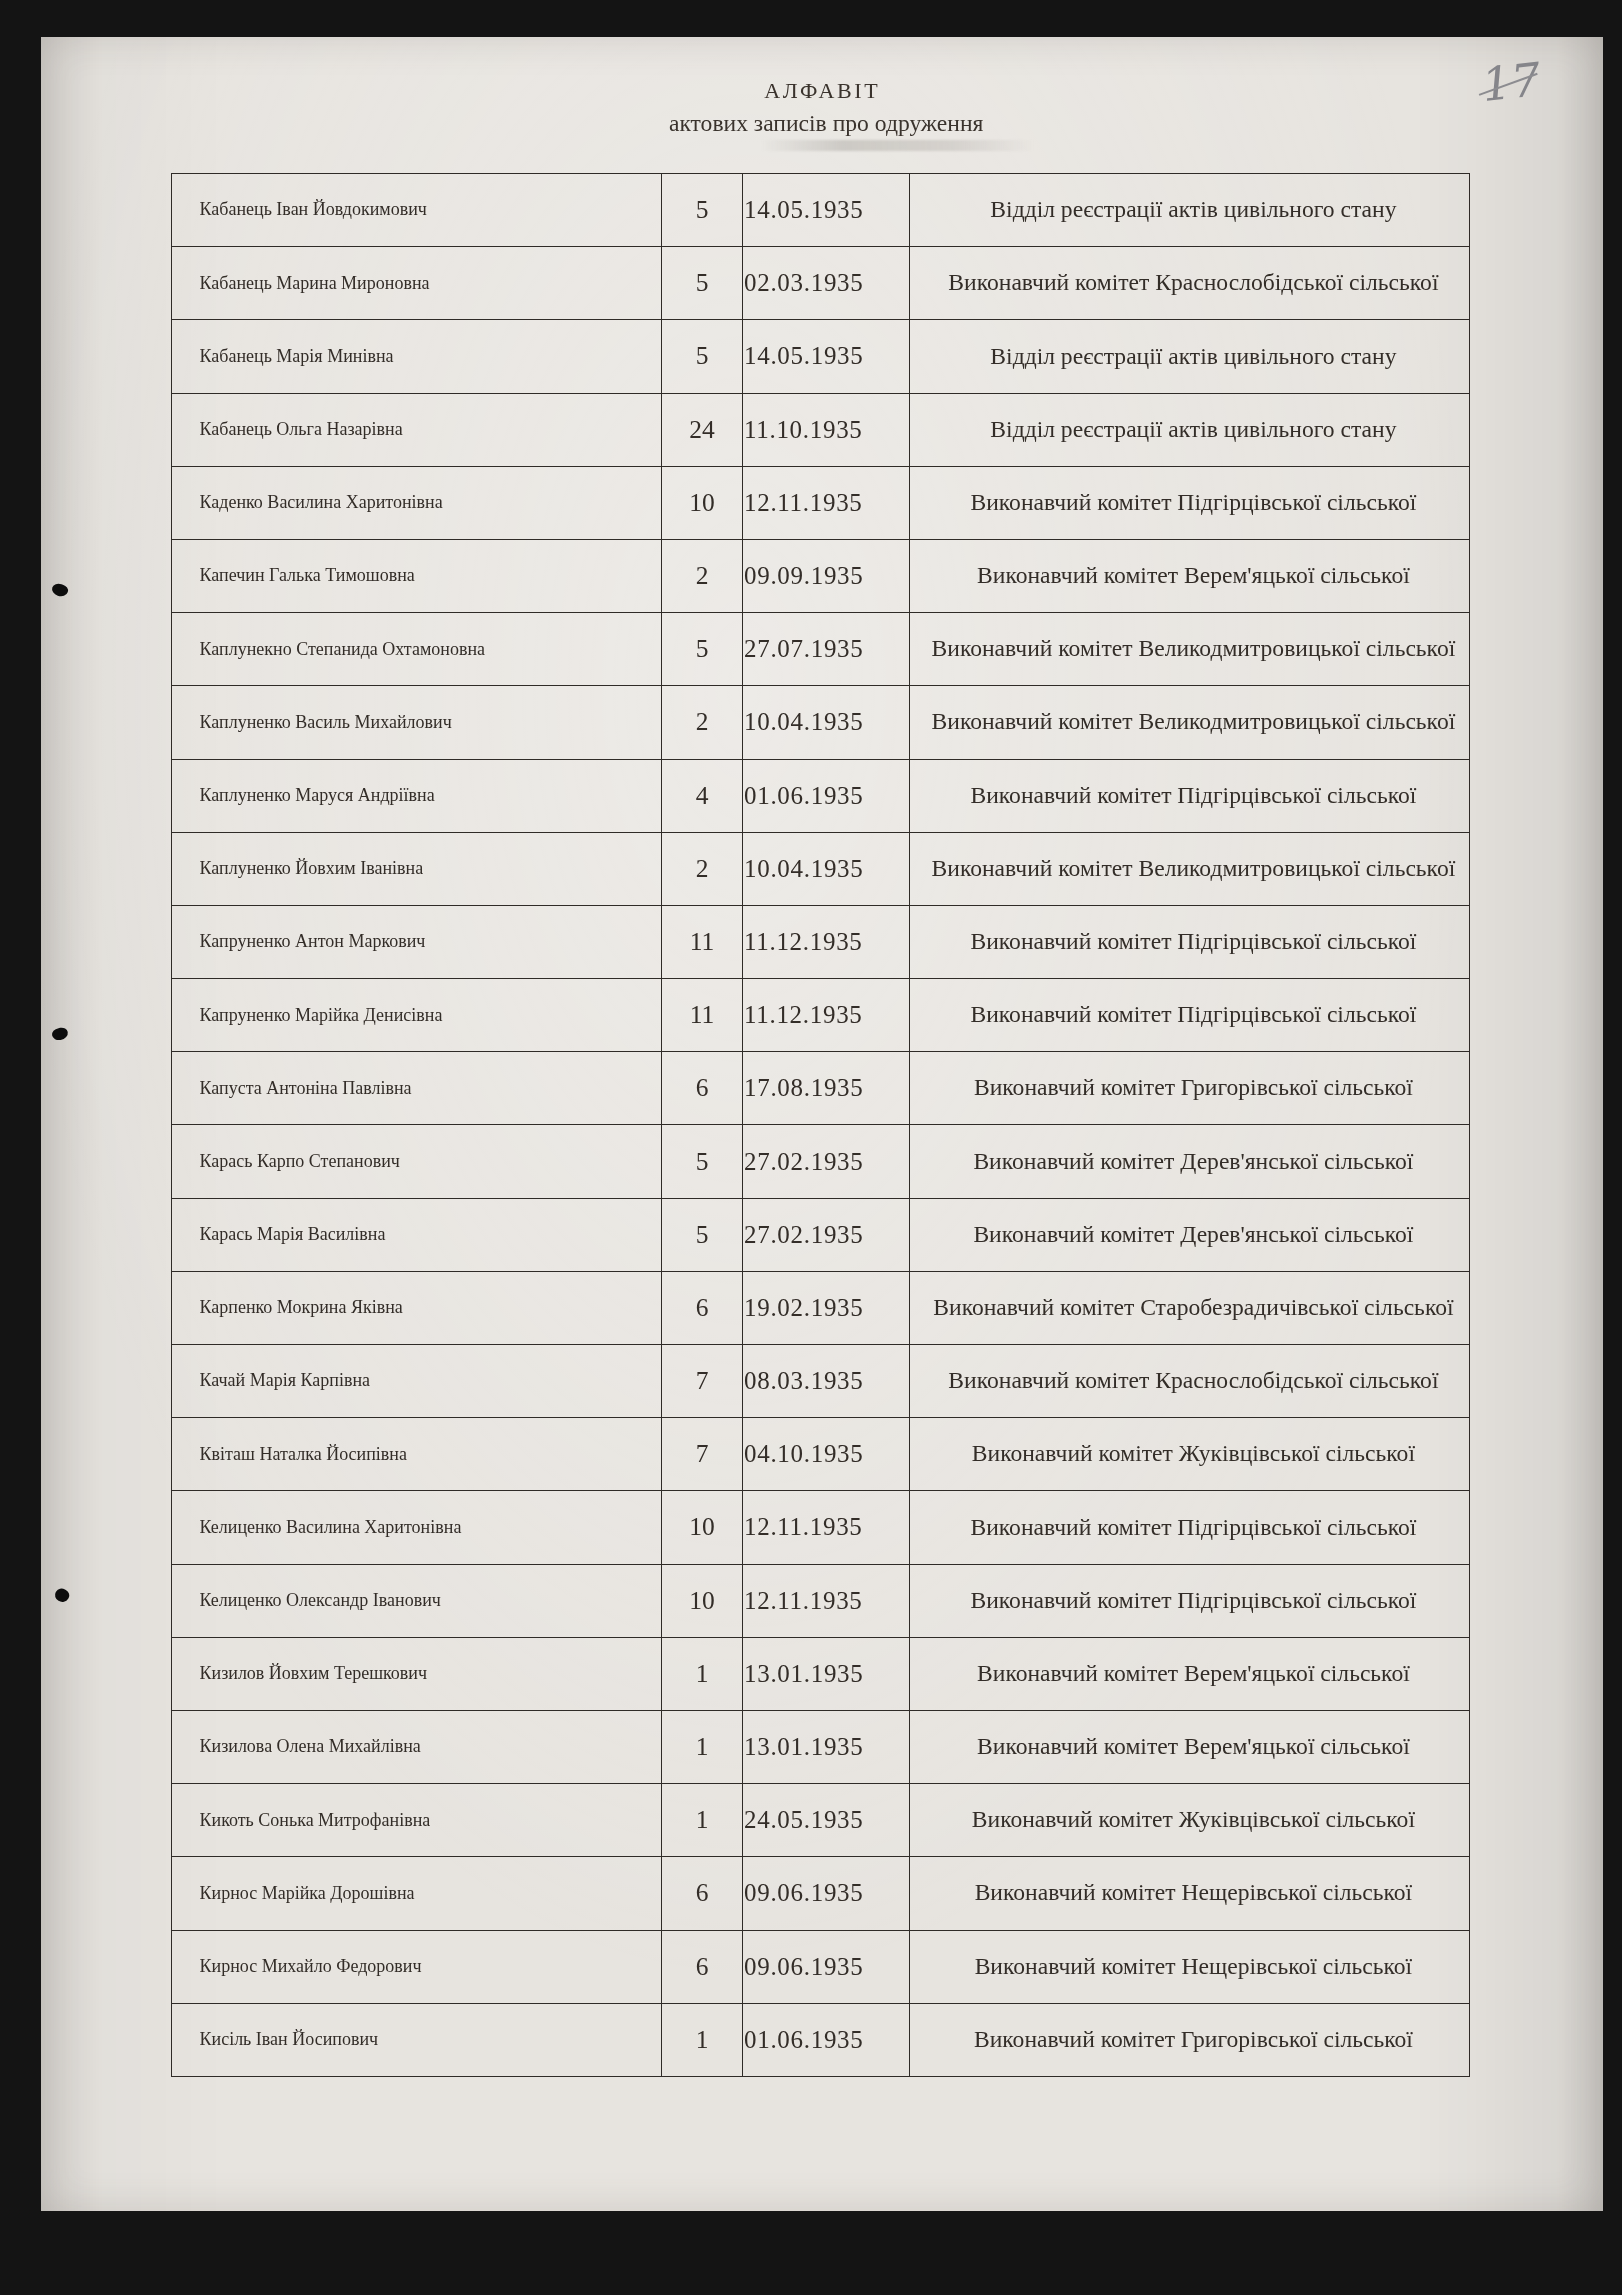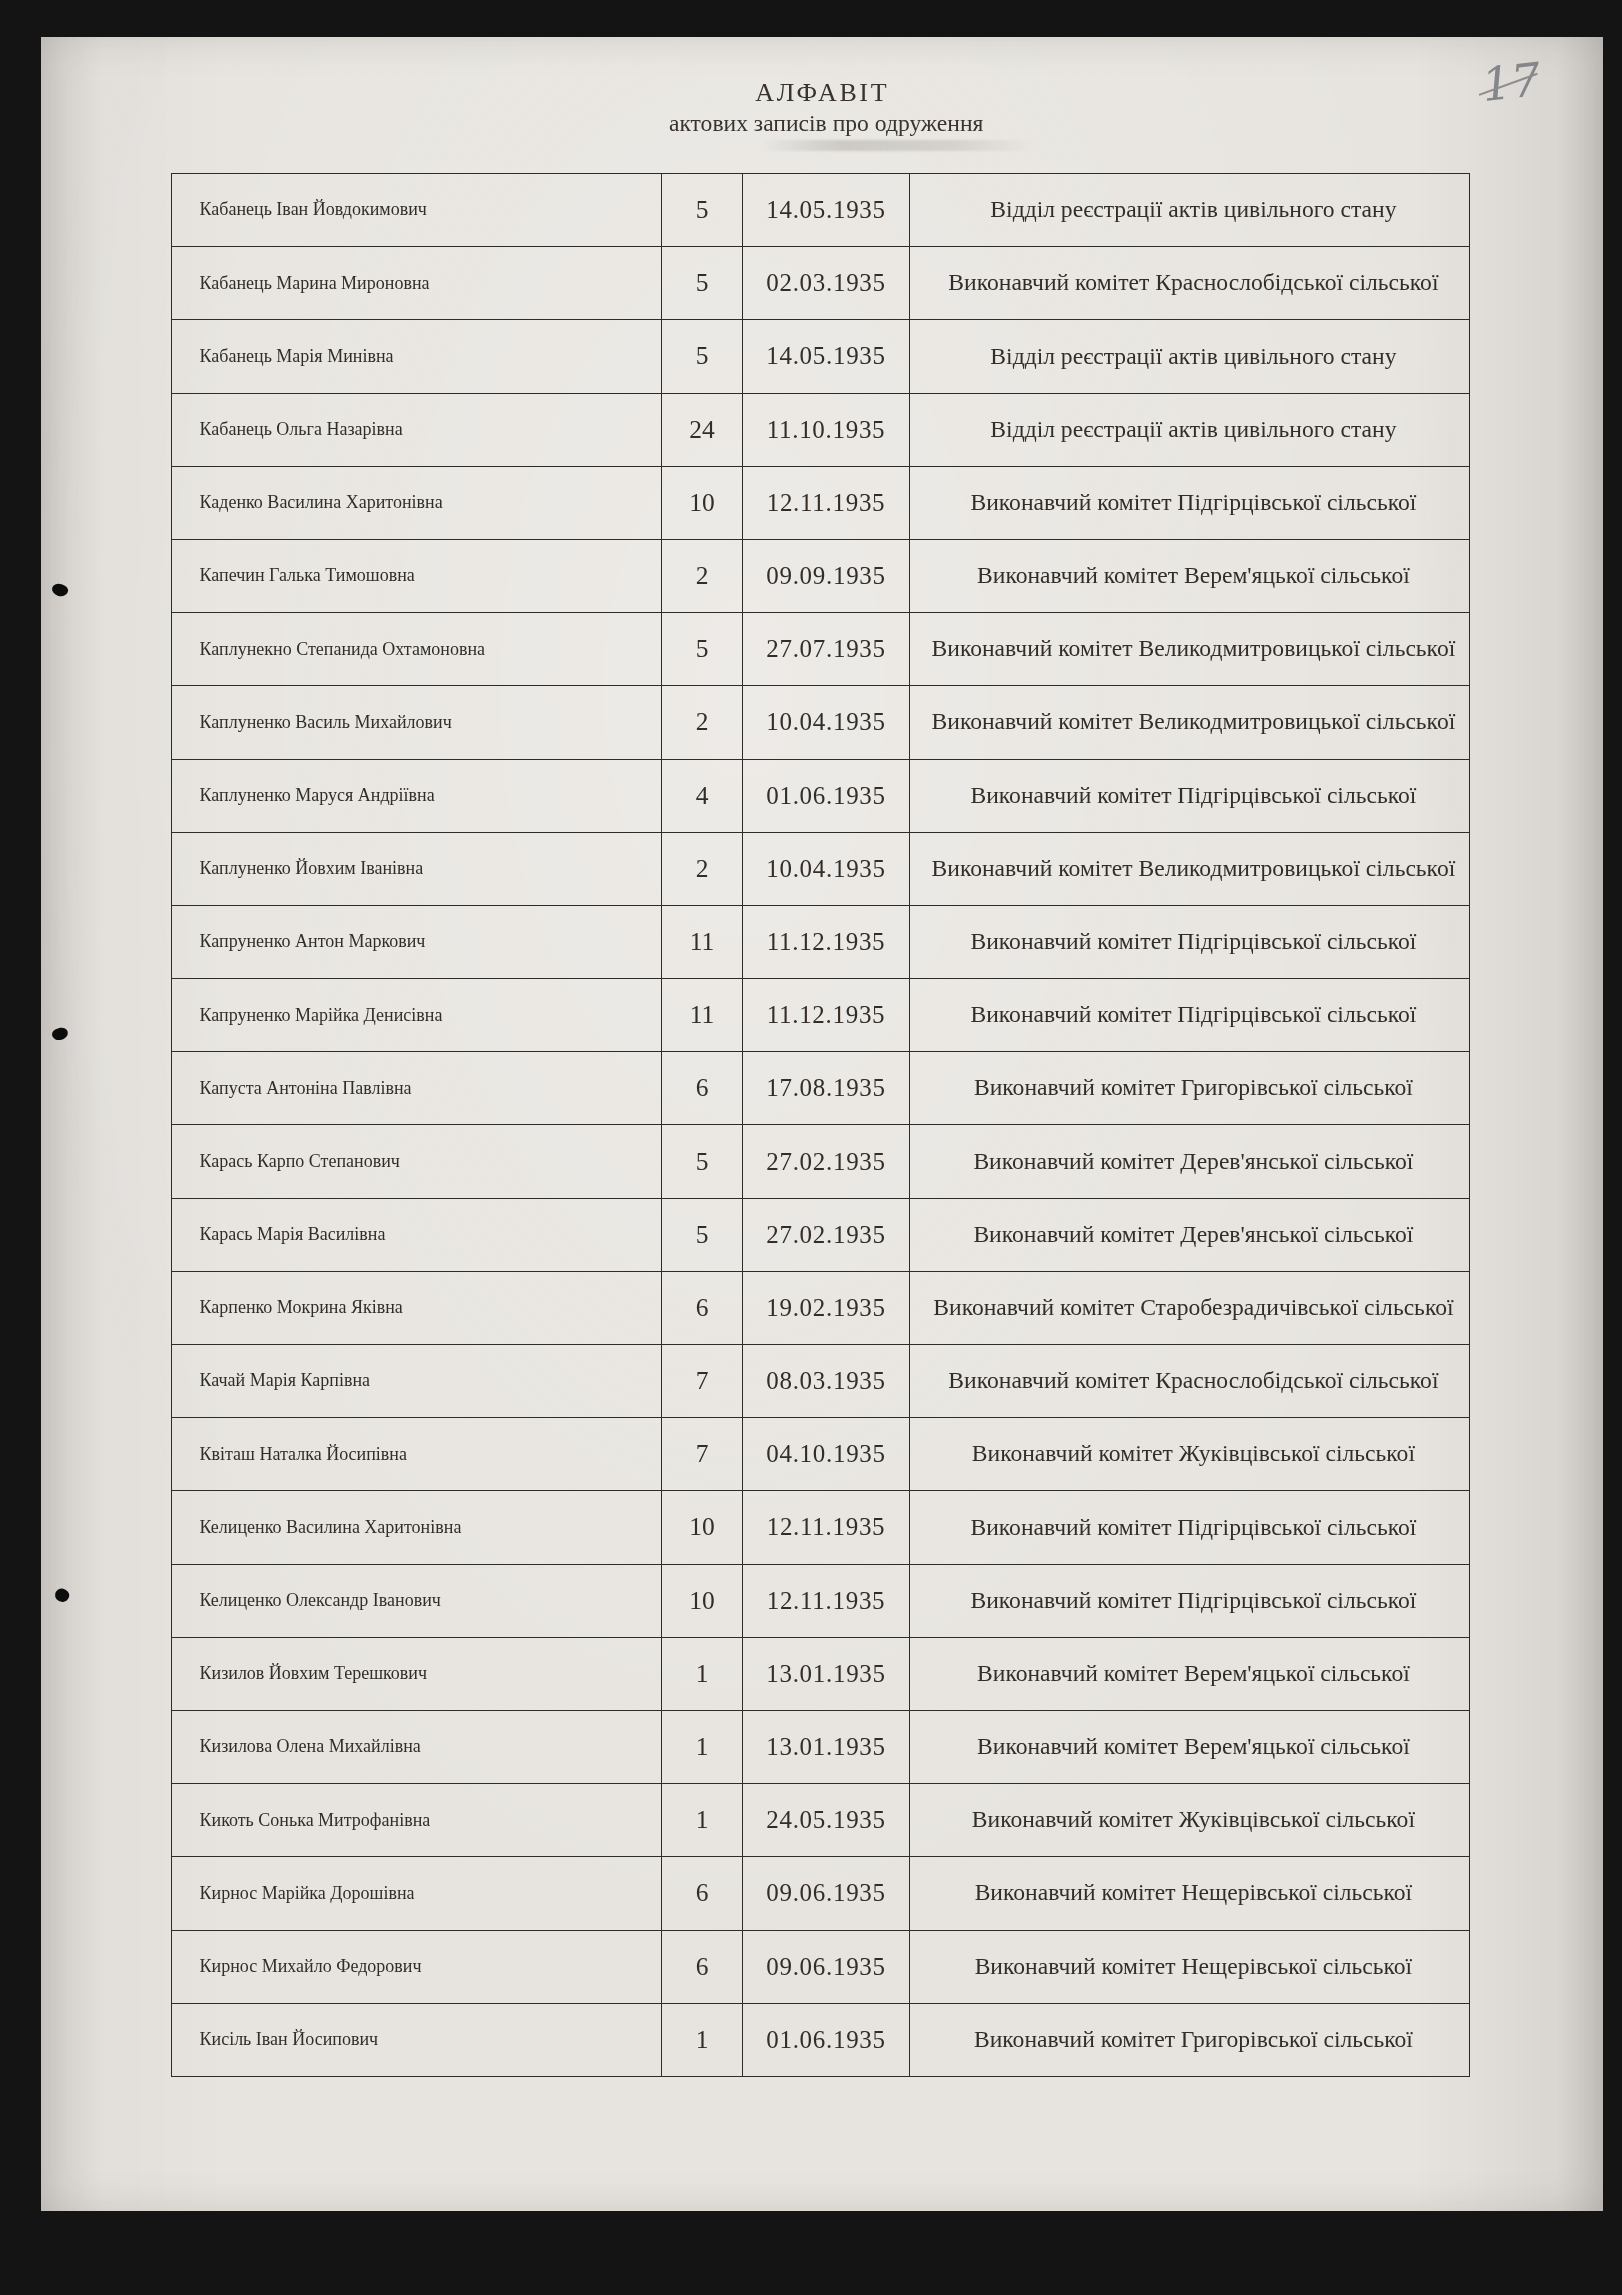--- a/index.html
+++ b/index.html
@@ -17,21 +17,21 @@
     background:
       radial-gradient(ellipse at 45% 30%, rgba(255,255,255,0.25), rgba(255,255,255,0) 60%),
       linear-gradient(90deg, rgba(0,0,0,0.10) 0%, rgba(0,0,0,0.02) 4%, rgba(0,0,0,0) 12%, rgba(0,0,0,0) 88%, rgba(0,0,0,0.06) 97%, rgba(0,0,0,0.14) 100%),
       #e7e4df;
     box-shadow: inset 0 0 39px rgba(90,80,70,0.18);
     color:#332d28;
   }
   .doc-header{ position:absolute; left:0; top:0; width:100%; text-align:center; }
   .title-line1{
     position:absolute; top:41px; left:0; width:100%;
-    font-size:26px; letter-spacing:2.6px; color:#3a332d;
+    font-size:22px; letter-spacing:2.6px; color:#3a332d;
   }
   .title-line2{
     position:absolute; top:73px; left:4px; width:100%;
     font-size:23.6px; color:#3a332d;
   }
   .page-number{
     position:absolute; top:18.3px; right:63px;
     font-family:"DejaVu Serif", serif;
     font-style:italic;
     font-size:46px;
@@ -66,21 +66,20 @@
   td.name-cell{
     padding:2.6px 6.5px 2.6px 27.5px;
     font-size:18px;
     line-height:1.18;
   }
   td.num-cell{
     text-align:center;
     font-size:25.5px;
   }
   td.date-cell{
-    text-align:center;
     font-size:25px;
     letter-spacing:0.7px;
   }
   td.office-cell{
     padding:2.6px 10.5px 2.6px 18.3px;
     font-size:23.6px;
     line-height:1.18;
     text-align:center;
   }
   

